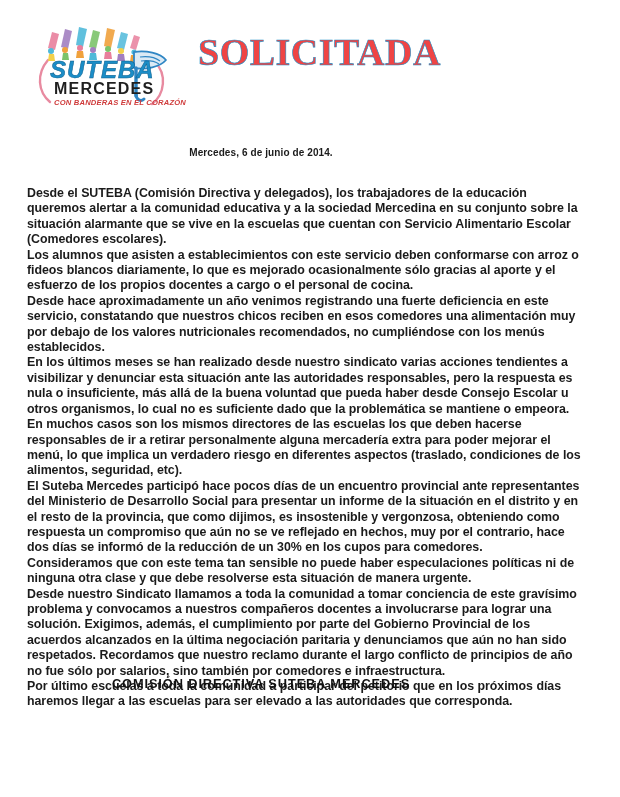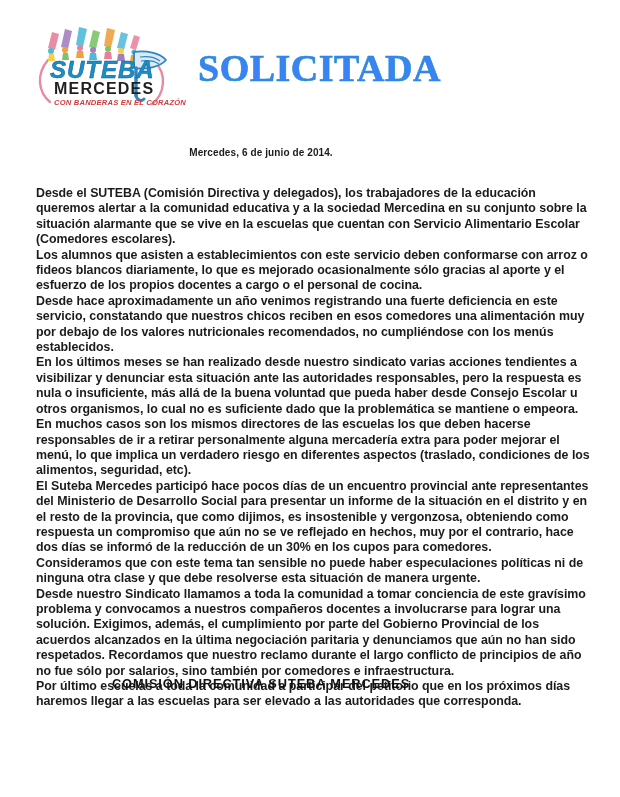--- a/index.html
+++ b/index.html
@@ -38,47 +38,47 @@
     top: 26px;
     width: 152px;
     height: 82px;
   }
 
   .logo svg { display: block; }
 
   .solicitada {
     position: absolute;
     left: 198px;
-    top: 46px;
+    top: 30px;
     font-family: "Liberation Serif", "DejaVu Serif", serif;
     font-weight: bold;
     font-size: 38px;
     letter-spacing: 0.5px;
-    color: #3b82f6;
+    color: #ef4444;
     -webkit-text-stroke: 0.6px #1f8fc7;
     white-space: nowrap;
   }
 
   
   .dateline {
     position: absolute;
     left: 0;
     right: 0;
     top: 147px;
     text-align: center;
     font-size: 10px;
     font-weight: bold;
     color: #1b1b1b;
     letter-spacing: 0.1px;
   }
 
   
   .body-text {
     position: absolute;
-    left: 36px;
+    left: 27px;
     top: 186px;
     width: 556px;
   }
 
   .para {
     font-size: 12.4px;
     line-height: 15.4px;
     font-weight: bold;
     color: #1b1b1b;
     margin: 0 0 0 0;

